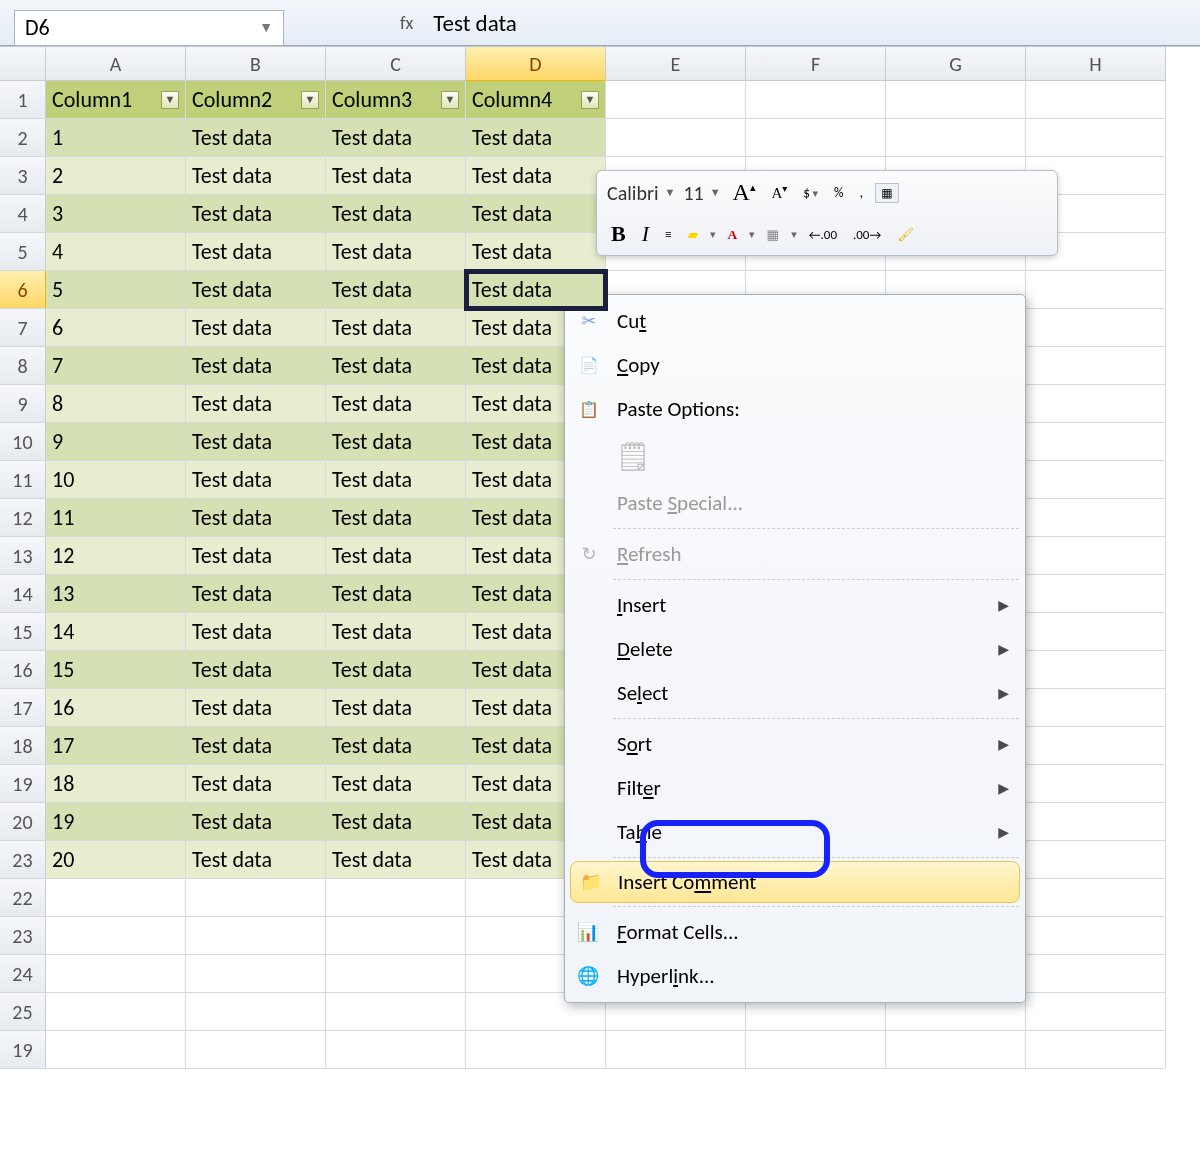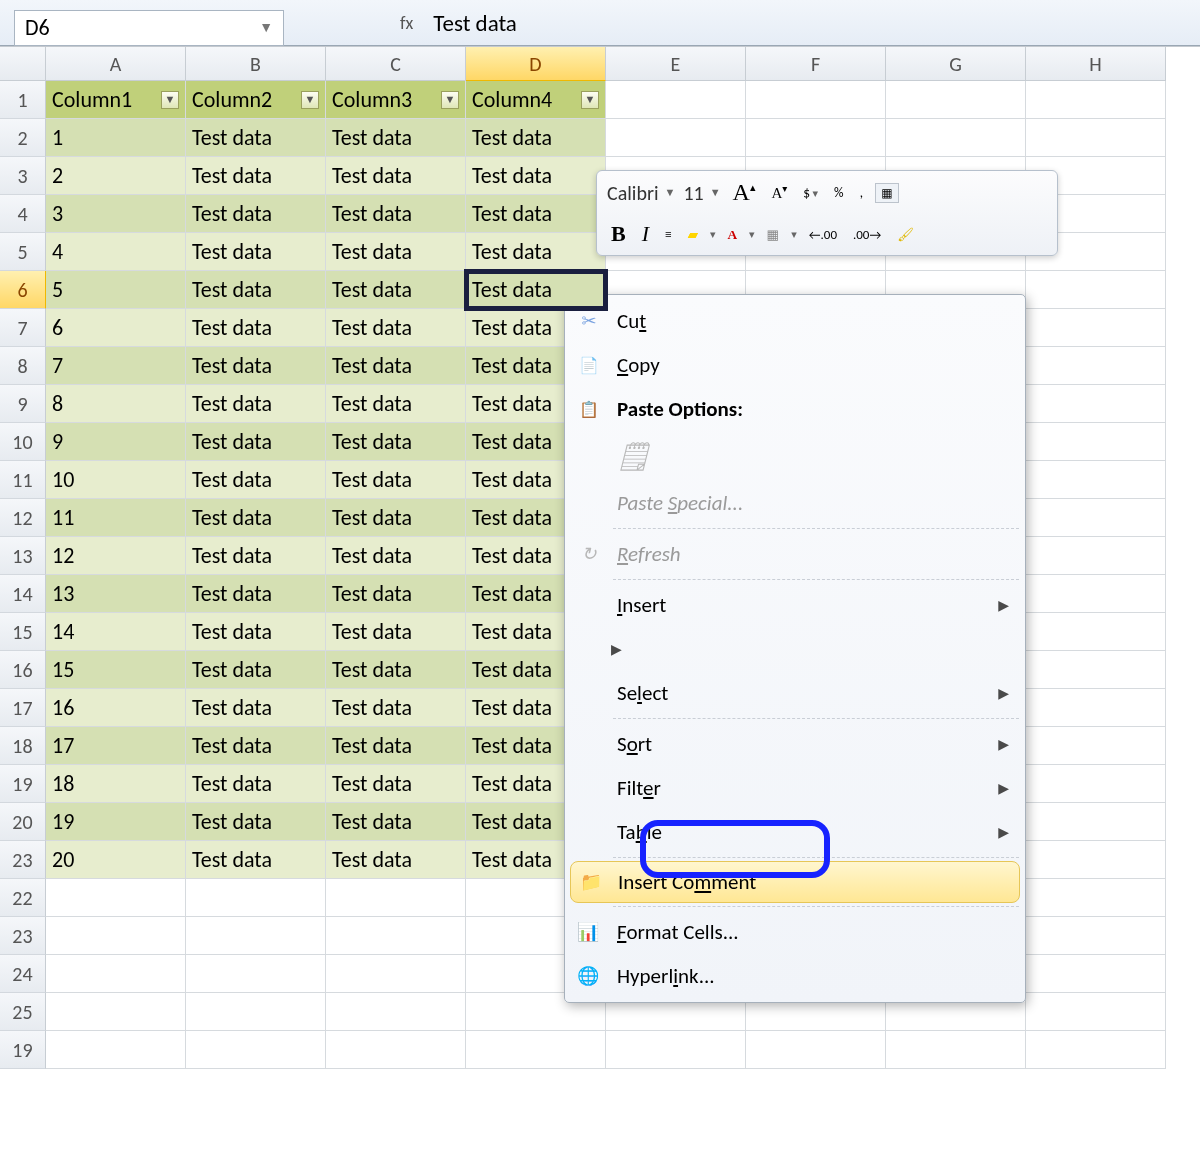--- a/index.html
+++ b/index.html
@@ -152,21 +152,21 @@
     padding:0 14px 0 0;
     font-size:21px;
     position:relative;
   }
   .ctx-item .icn {
     width:44px; display:flex; justify-content:center; align-items:center;
     font-size:18px;
   }
   .ctx-item .lbl { flex:1; padding-left:6px; }
   .ctx-item .arrow { color:#4a4a4a; font-size:14px; }
-  .ctx-item.disabled { color:#9a9a9a;font-style:italic; }
+  .ctx-item.disabled { color:#9a9a9a; }
   .ctx-sep {
     height:0;
     border-top:1px dashed #c9ced6;
     margin: 3px 4px 3px 46px;
   }
   .ctx-item.highlight {
     background: linear-gradient(#fff6cf,#ffe794);
     border:1px solid #e6c657;
     border-radius:8px;
     margin:0 3px;
@@ -559,21 +559,21 @@
   <div class="ctx-item">
     <span class="icn ic-cut"></span>
     <span class="lbl"><span>Cu</span><span class="und">t</span></span>
   </div>
   <div class="ctx-item">
     <span class="icn ic-copy"></span>
     <span class="lbl"><span class="und">C</span><span>opy</span></span>
   </div>
   <div class="ctx-item">
     <span class="icn ic-paste"></span>
-    <span class="lbl" style="font-weight:bold">Paste Options:</span>
+    <span class="lbl" style="font-weight:normal">Paste Options:</span>
   </div>
   <div class="ctx-item disabled" style="height:50px">
     <span class="icn"></span>
     <span class="icn ic-clip" style="font-size:28px"></span>
   </div>
   <div class="ctx-item disabled">
     <span class="icn"></span>
     <span class="lbl">Paste <span class="und">S</span>pecial...</span>
   </div>
   <div class="ctx-sep"></div>
@@ -582,20 +582,21 @@
     <span class="lbl"><span class="und">R</span>efresh</span>
   </div>
   <div class="ctx-sep"></div>
   <div class="ctx-item">
     <span class="icn"></span>
     <span class="lbl"><span class="und">I</span>nsert</span>
     <span class="arrow">▶</span>
   </div>
   <div class="ctx-item">
     <span class="icn"></span>
+    <span class="lbl"><span class="und">D</span>elete</span>
     <span class="arrow">▶</span>
   </div>
   <div class="ctx-item">
     <span class="icn"></span>
     <span class="lbl">Se<span class="und">l</span>ect</span>
     <span class="arrow">▶</span>
   </div>
   <div class="ctx-sep"></div>
   <div class="ctx-item">
     <span class="icn"></span>

